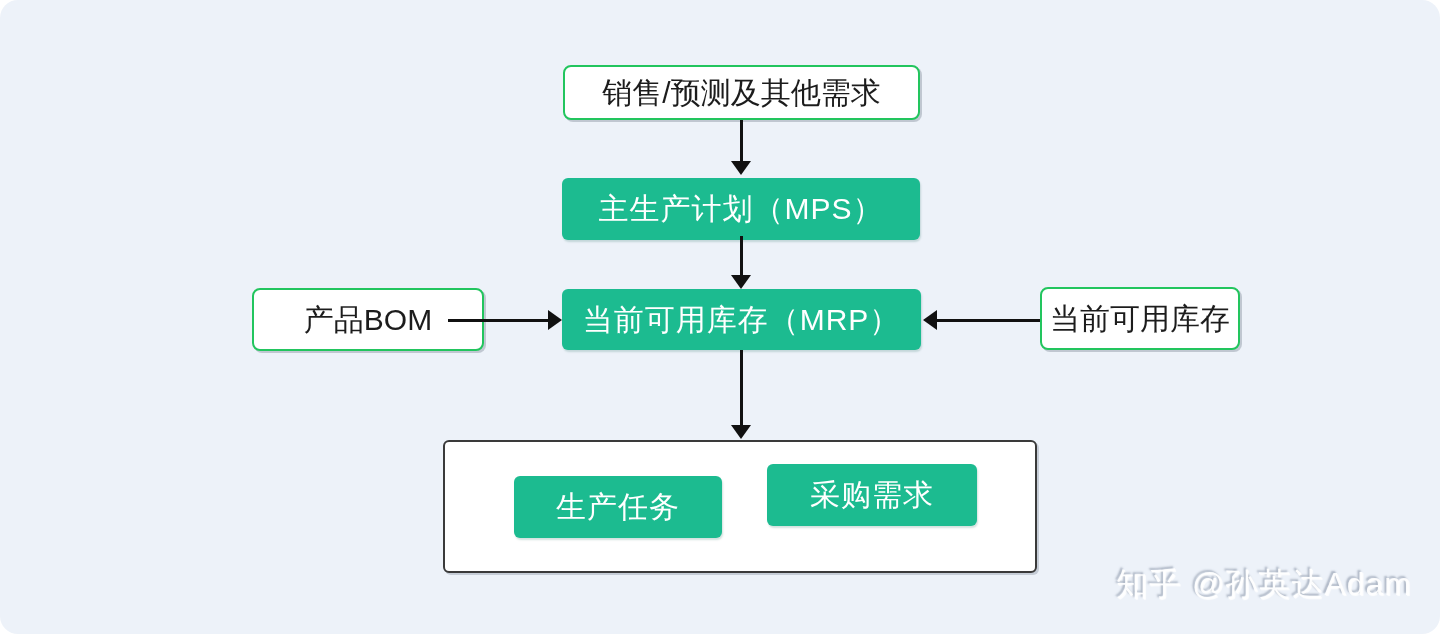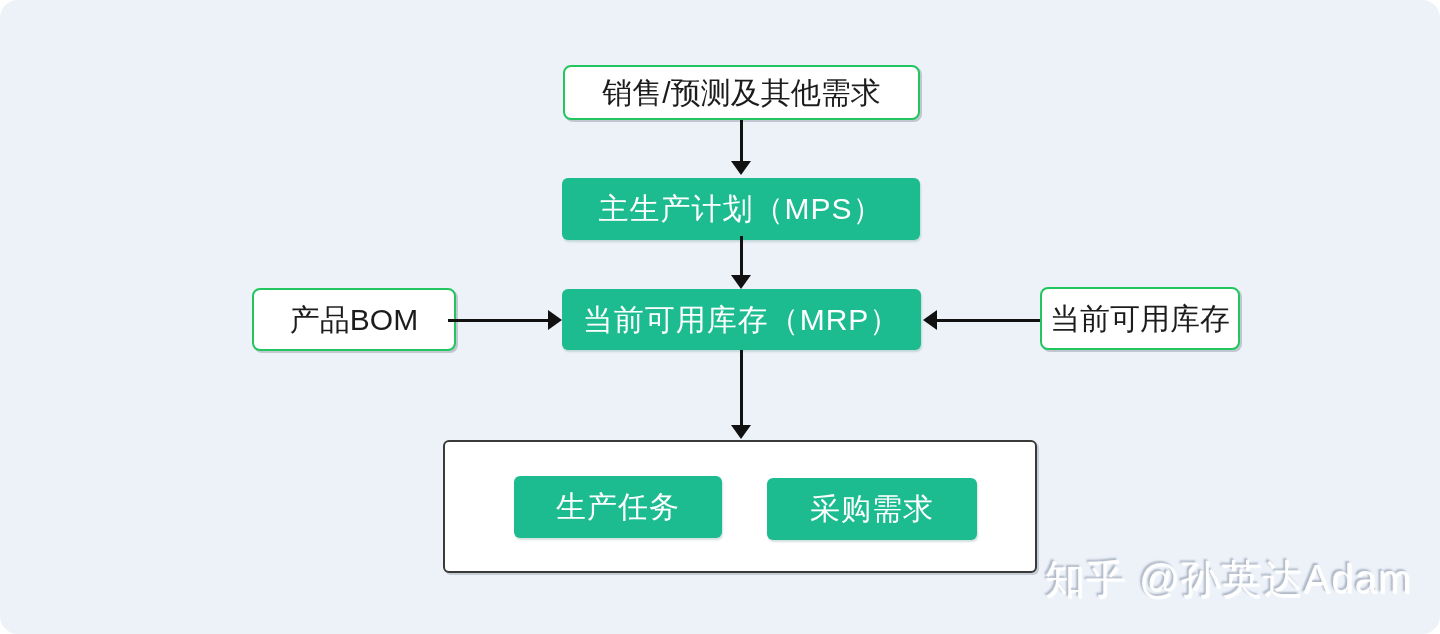--- a/index.html
+++ b/index.html
@@ -36,33 +36,33 @@
   .node.green {
     background: #1cbb90;
     border-radius: 6px;
     color: #ffffff;
     letter-spacing: 1px;
     box-shadow: 1px 2px 2px rgba(0,90,70,0.18);
   }
   #demand-box   { left: 563px; top:  65px; width: 357px; height: 55px; }
   #mps-box      { left: 562px; top: 178px; width: 358px; height: 62px; }
   #mrp-box      { left: 562px; top: 289px; width: 359px; height: 61px; }
-  #bom-box      { left: 252px; top: 288px; width: 204px; height: 63px; }
+  #bom-box      { left: 252px; top: 288px; width: 232px; height: 63px; }
   #inventory-box{ left: 1040px; top: 287px; width: 200px; height: 63px; }
   #output-container {
     position: absolute;
     left: 443px; top: 440px; width: 594px; height: 133px;
     background: #ffffff;
     border: 2px solid #3a3a3a;
     border-radius: 6px;
     box-sizing: border-box;
     box-shadow: 2px 2px 0 rgba(110,120,135,0.3);
   }
   #production-box { left: 69px;  top: 34px; width: 208px; height: 62px; position: absolute; }
-  #purchase-box   { left: 322px; top: 36px; width: 210px; height: 62px; position: absolute; }
+  #purchase-box   { left: 322px; top: 22px; width: 210px; height: 62px; position: absolute; }
 
   .arrow { position: absolute; }
   .arrow .line { position: absolute; background: #111111; }
   .arrow .head { position: absolute; width: 0; height: 0; }
 
   
   .arrow.v { width: 20px; }
   .arrow.v .line { left: 8.5px; top: 0; width: 3px; }
   .arrow.v .head {
     left: 0; bottom: 0;
@@ -93,21 +93,21 @@
     left: 0; top: 0;
     border-top: 10px solid transparent;
     border-bottom: 10px solid transparent;
     border-right: 14px solid #111111;
   }
 
   #watermark {
     position: absolute;
     right: 28px;
     bottom: 27px;
-    font-size: 40px;
+    font-size: 32px;
     letter-spacing: 1px;
     color: rgba(255,255,255,0.95);
     text-shadow: -2px -2px 2px rgba(150,160,178,0.75), 1px 1px 1px rgba(255,255,255,0.9);
     white-space: nowrap;
   }
 </style>
 </head>
 <body>
 
 <div id="canvas">

